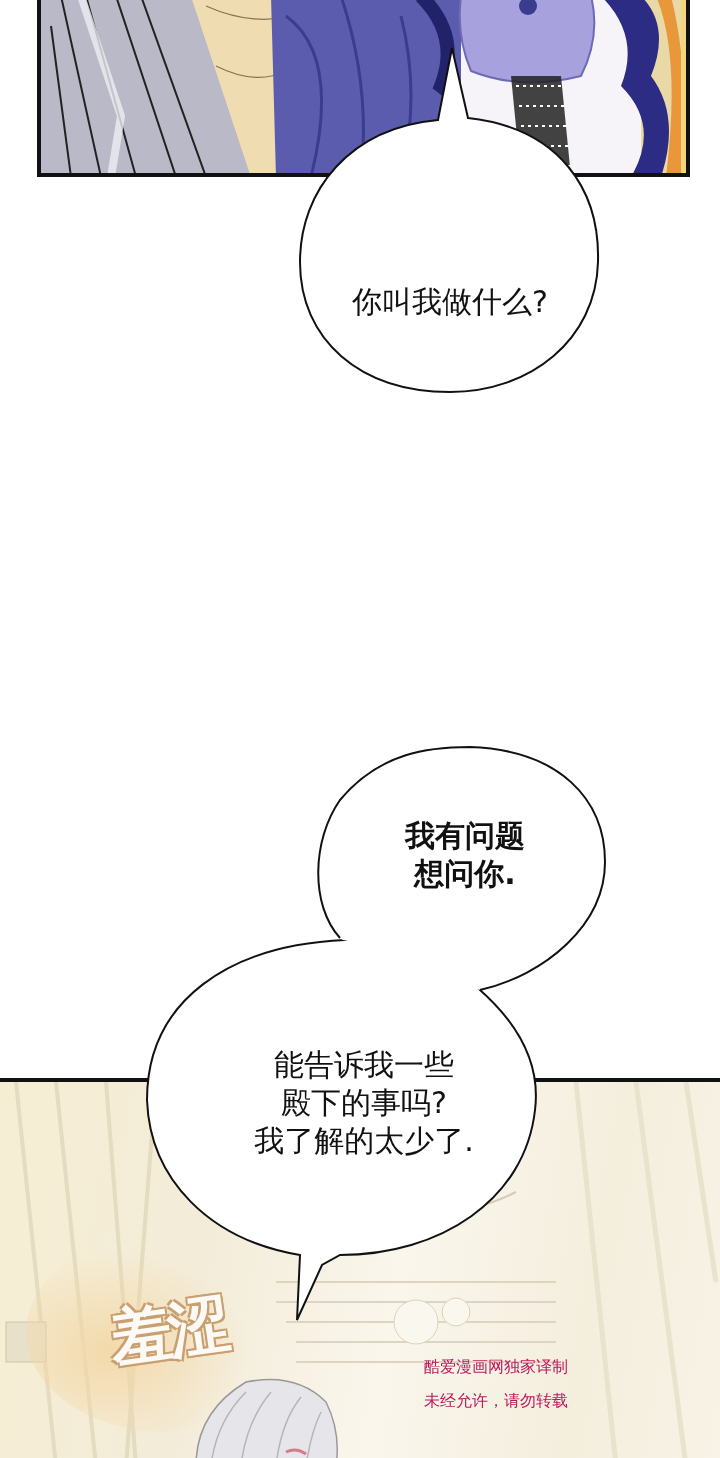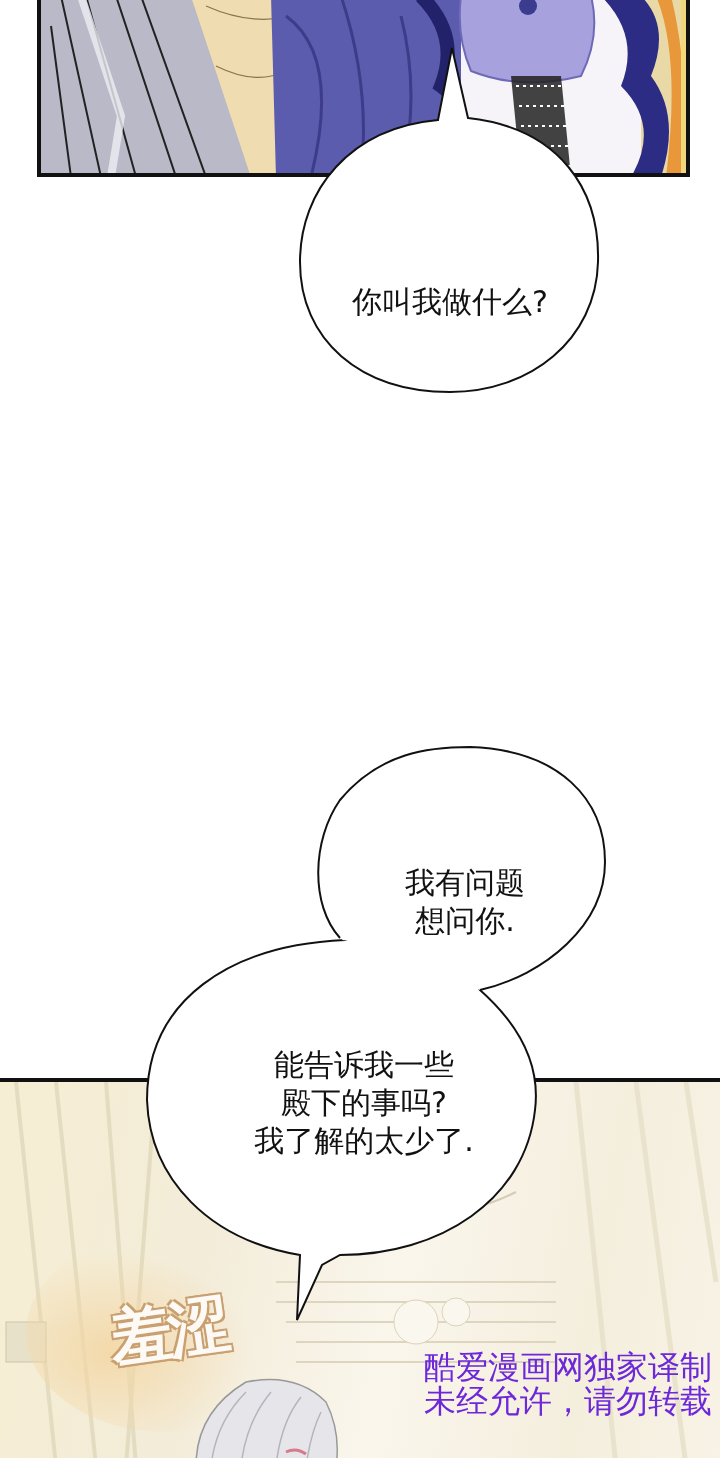--- a/index.html
+++ b/index.html
@@ -5,21 +5,21 @@
   html, body { margin: 0; padding: 0; background: #ffffff; }
   body { width: 720px; height: 1458px; position: relative; overflow: hidden;
          font-family: "DejaVu Sans", "Liberation Sans", sans-serif; }
   .abs { position: absolute; }
   .panel-top { left: 37px; top: -4px; width: 653px; height: 181px; border: 4px solid #111; border-top: none; box-sizing: border-box; overflow: hidden; background: #e8d9a8; }
   .panel-bottom { left: -4px; top: 1078px; width: 728px; height: 384px; border-top: 4px solid #111; box-sizing: border-box; overflow: hidden; background: linear-gradient(100deg, #f6eed3 0%, #f3ecd9 30%, #faf6ec 55%, #f4eedd 80%, #f8f3e6 100%); }
   svg.layer { position: absolute; left: 0; top: 0; }
   .bubble-text { position: absolute; text-align: center; color: #111; font-size: 30px; line-height: 38px; white-space: pre; letter-spacing: 0px; }
   .sfx { position: absolute; left: 110px; top: 1290px; font-size: 62px; font-weight: bold; color: #fdfaf5; transform: rotate(-8deg);
          text-shadow: 0 0 3px #c9a071, 2px 2px 0 #c9a071, -2px -2px 0 #c9a071, 2px -2px 0 #c9a071, -2px 2px 0 #c9a071; letter-spacing: -4px; }
-  .watermark { position: absolute; left: 424px; top: 1350px; font-size: 32px; line-height: 34px; color: #6d28d9; white-space: pre; }
+  .watermark { position: absolute; left: 424px; top: 1350px; font-size: 16px; line-height: 34px; color: #be185d; white-space: pre; }
 </style>
 </head>
 <body>
 
 <div class="abs panel-top">
   <svg class="layer" width="653" height="181" viewBox="0 0 653 181">
     <rect width="653" height="181" fill="#e9d9a6"></rect>
 
     <path d="M0 0 L150 0 L210 181 L0 181 Z" fill="#b9b9c8"></path>
     <path d="M20 0 L60 181 M45 0 L95 181 M75 0 L135 181 M100 0 L165 181 M10 30 L30 181" stroke="#222" stroke-width="2" fill="none"></path>
@@ -96,21 +96,21 @@
   <path d="M 340 938
            C 310 905, 312 840, 340 800
            C 380 752, 430 747, 470 747
            C 560 750, 605 800, 605 862
            C 605 925, 545 975, 480 990" fill="#ffffff" stroke="#111" stroke-width="2"></path>
 
   <path d="M 342 940 C 400 945, 450 955, 478 988 L 480 960 L 345 935 Z" fill="#ffffff"></path>
 </svg>
 
 <div class="bubble-text" style="left:300px; top:243px; width:300px;margin-top:40px;">你叫我做什么?</div>
-<div class="bubble-text" style="left:320px; top:864px; width:290px;">我有问题
+<div class="bubble-text" style="left:320px; top:817px; width:290px;font-weight:bold;">我有问题
 想问你.</div>
 <div class="bubble-text" style="left:150px; top:1046px; width:380px;padding-left:24px;">能告诉我一些
 殿下的事吗?
 我了解的太少了.</div>
 
 <div class="sfx">羞涩</div>
 
 <div class="watermark">酷爱漫画网独家译制
 未经允许，请勿转载</div>
 

